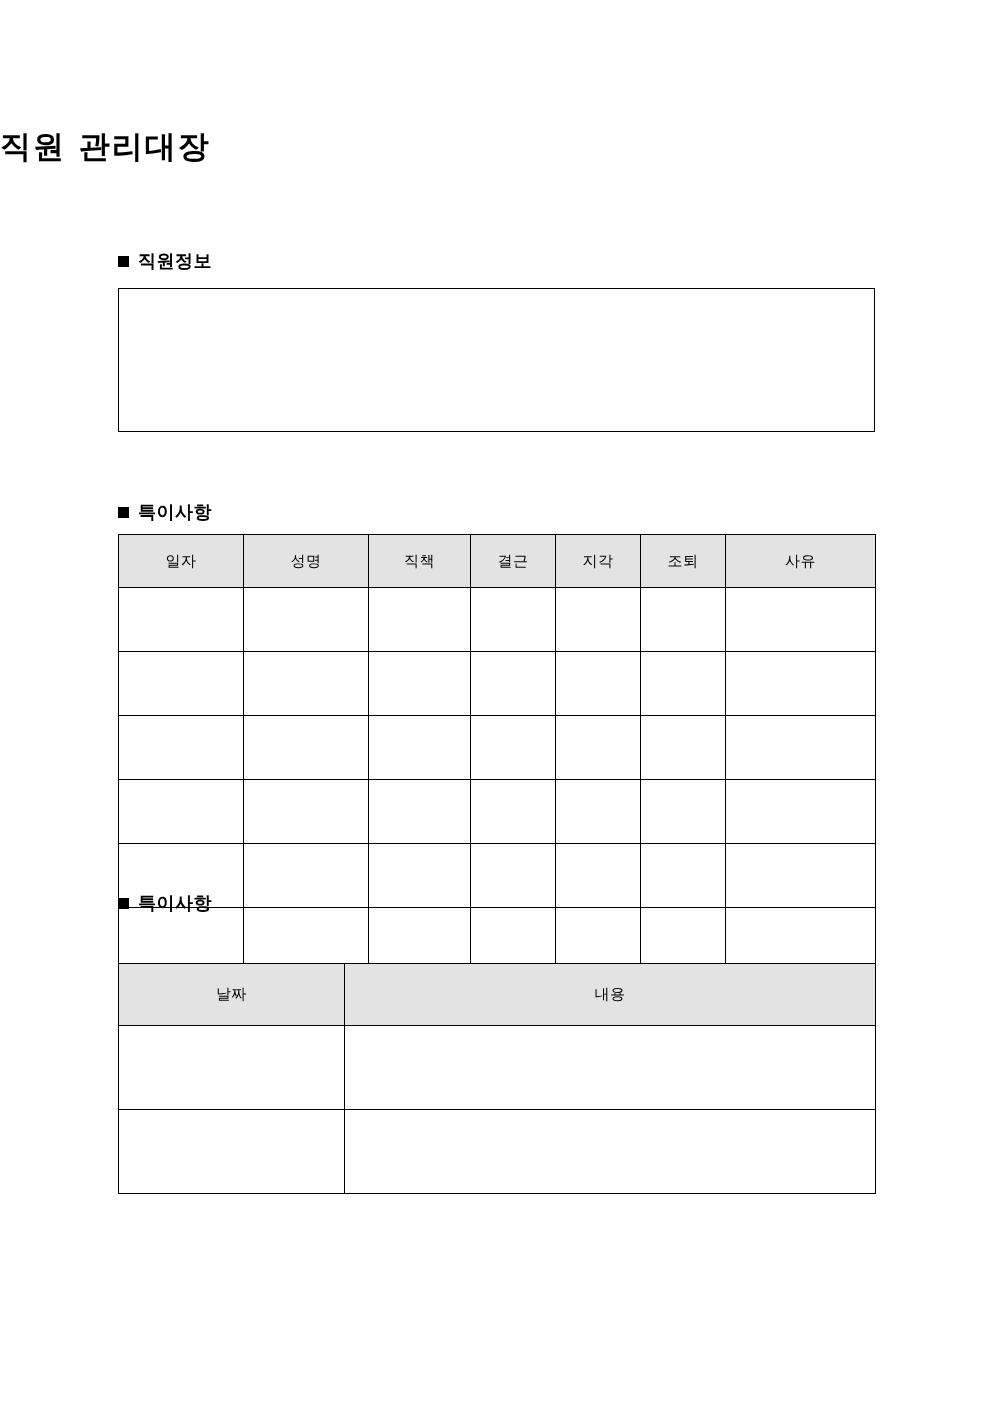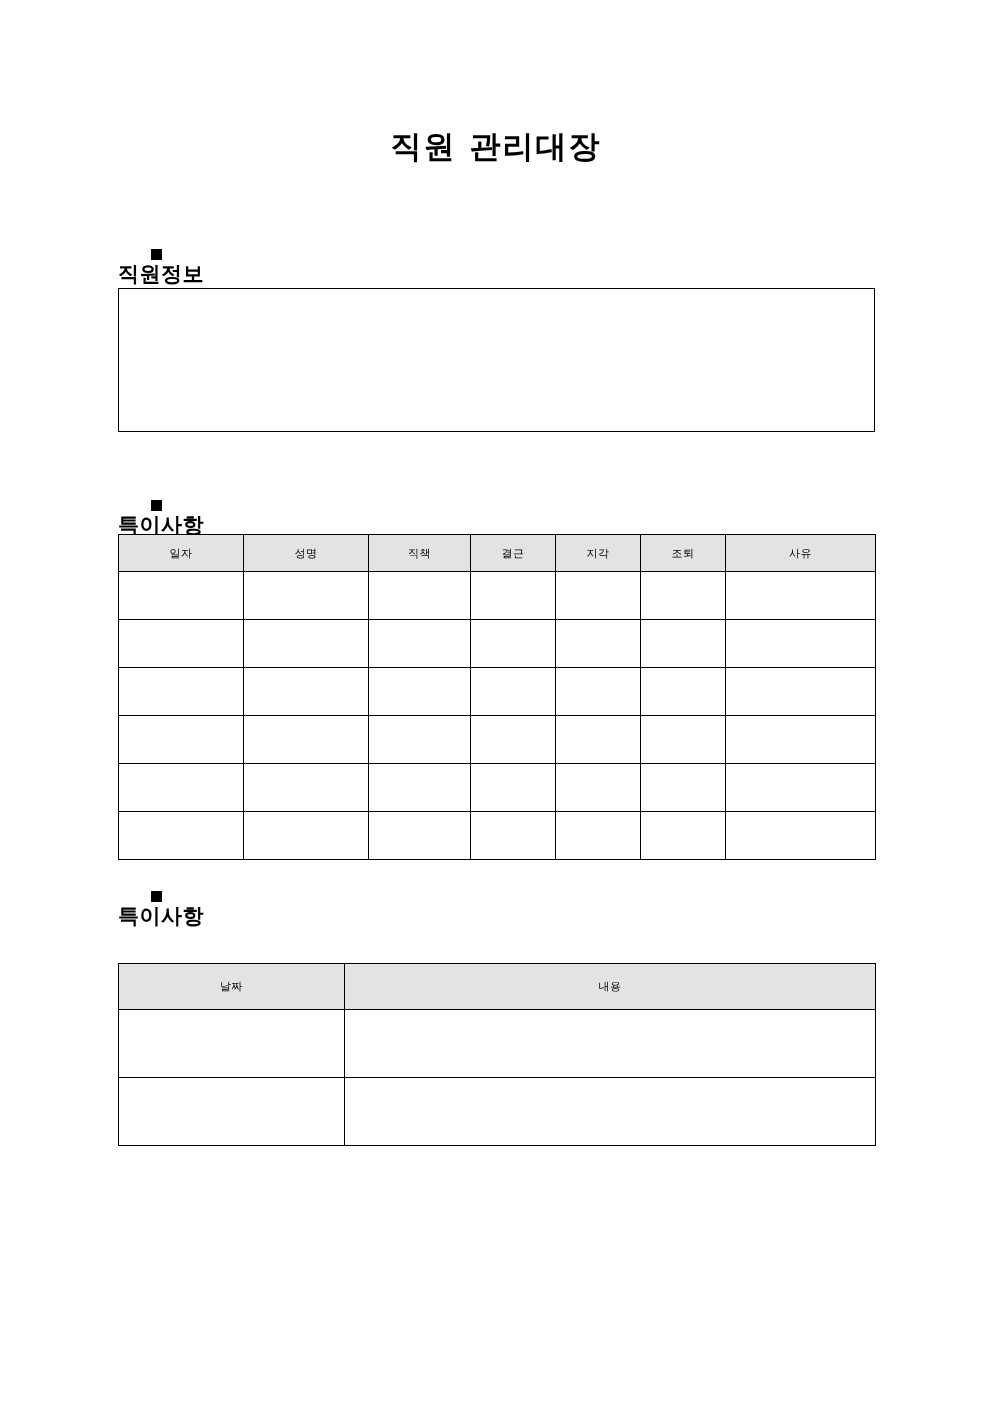--- a/index.html
+++ b/index.html
@@ -20,38 +20,37 @@
     position: absolute;
     inset: 0;
   }
 
   
   .doc-title {
     position: absolute;
     top: 128px;
     left: 0;
     width: 992px;
-    text-align: center;
+    text-align: left;
     font-size: 31px;
     font-weight: bold;
     letter-spacing: 2px;
     line-height: 1.2;
   }
 
   
   .section-heading {
     position: absolute;
     left: 118px;
-    font-size: 21px;
+    font-size: 18px;
     font-weight: bold;
     letter-spacing: 0.5px;
     display: flex;
     align-items: center;
     white-space: nowrap;
-    flex-direction: column;
   }
   .section-marker {
     display: inline-block;
     width: 11px;
     height: 11px;
     background: #000000;
     margin-right: 9px;
     flex: 0 0 auto;
   }
 
@@ -74,23 +73,23 @@
   
   table.grid {
     position: absolute;
     border-collapse: collapse;
     table-layout: fixed;
     background: #ffffff;
   }
   table.grid th,
   table.grid td {
     border: 1.2px solid #000000;
-    padding: 0;
+    padding: 8px;
     font-weight: normal;
-    font-size: 11px;
+    font-size: 15px;
     text-align: center;
     vertical-align: middle;
     background: #ffffff;
     letter-spacing: 0.5px;
   }
   table.grid th.hdr,
   table.grid td.shaded {
     background: #e3e3e3;
   }
 

